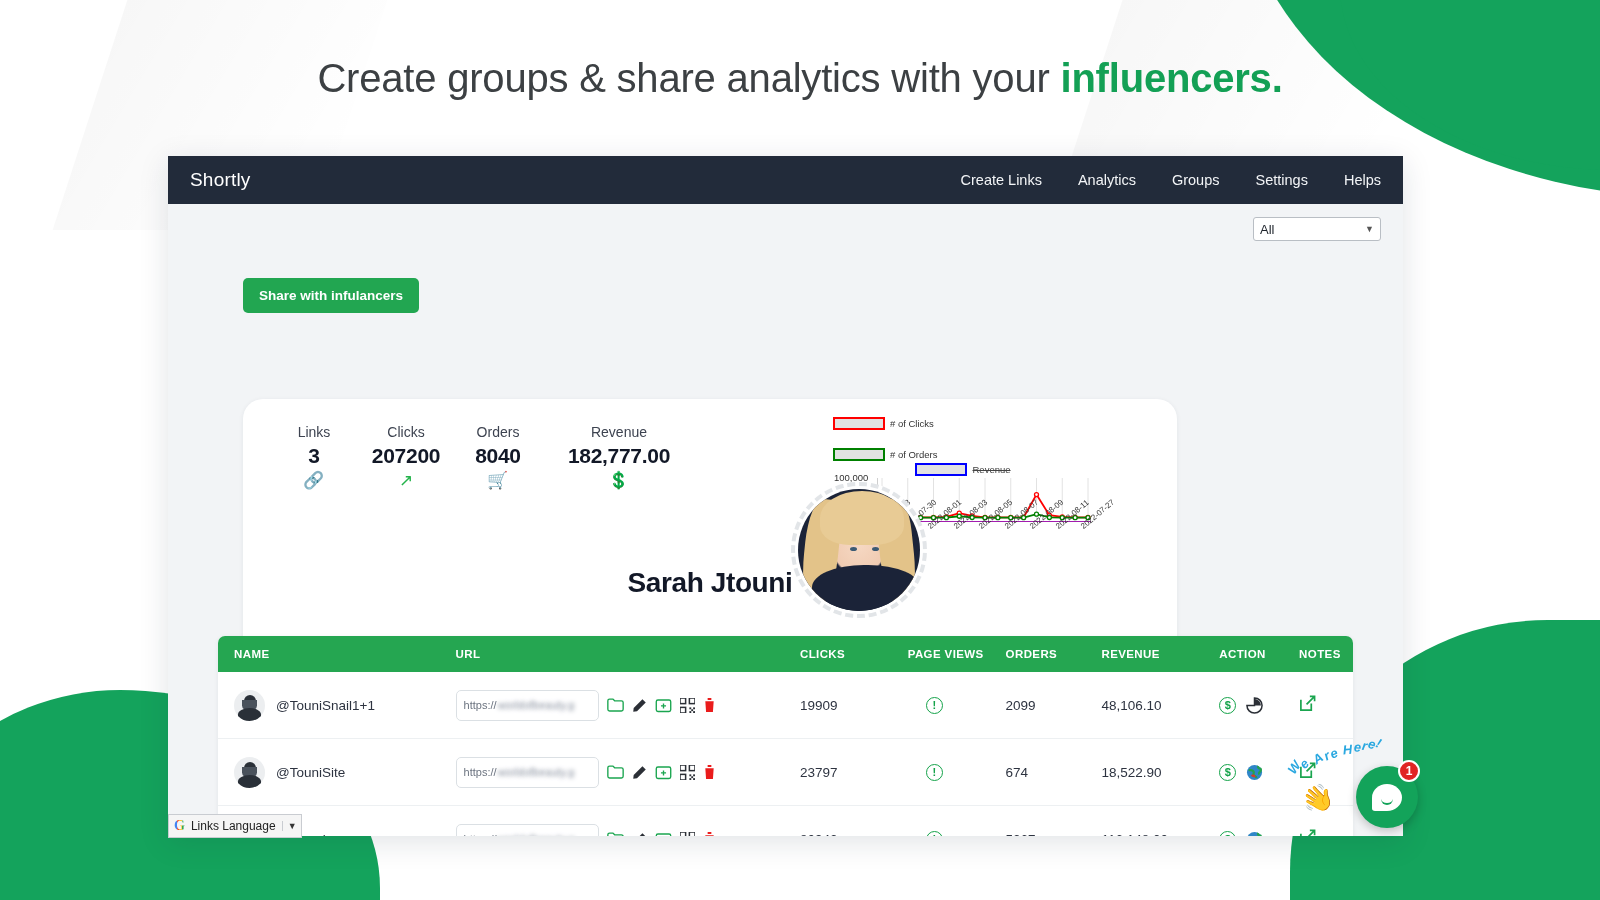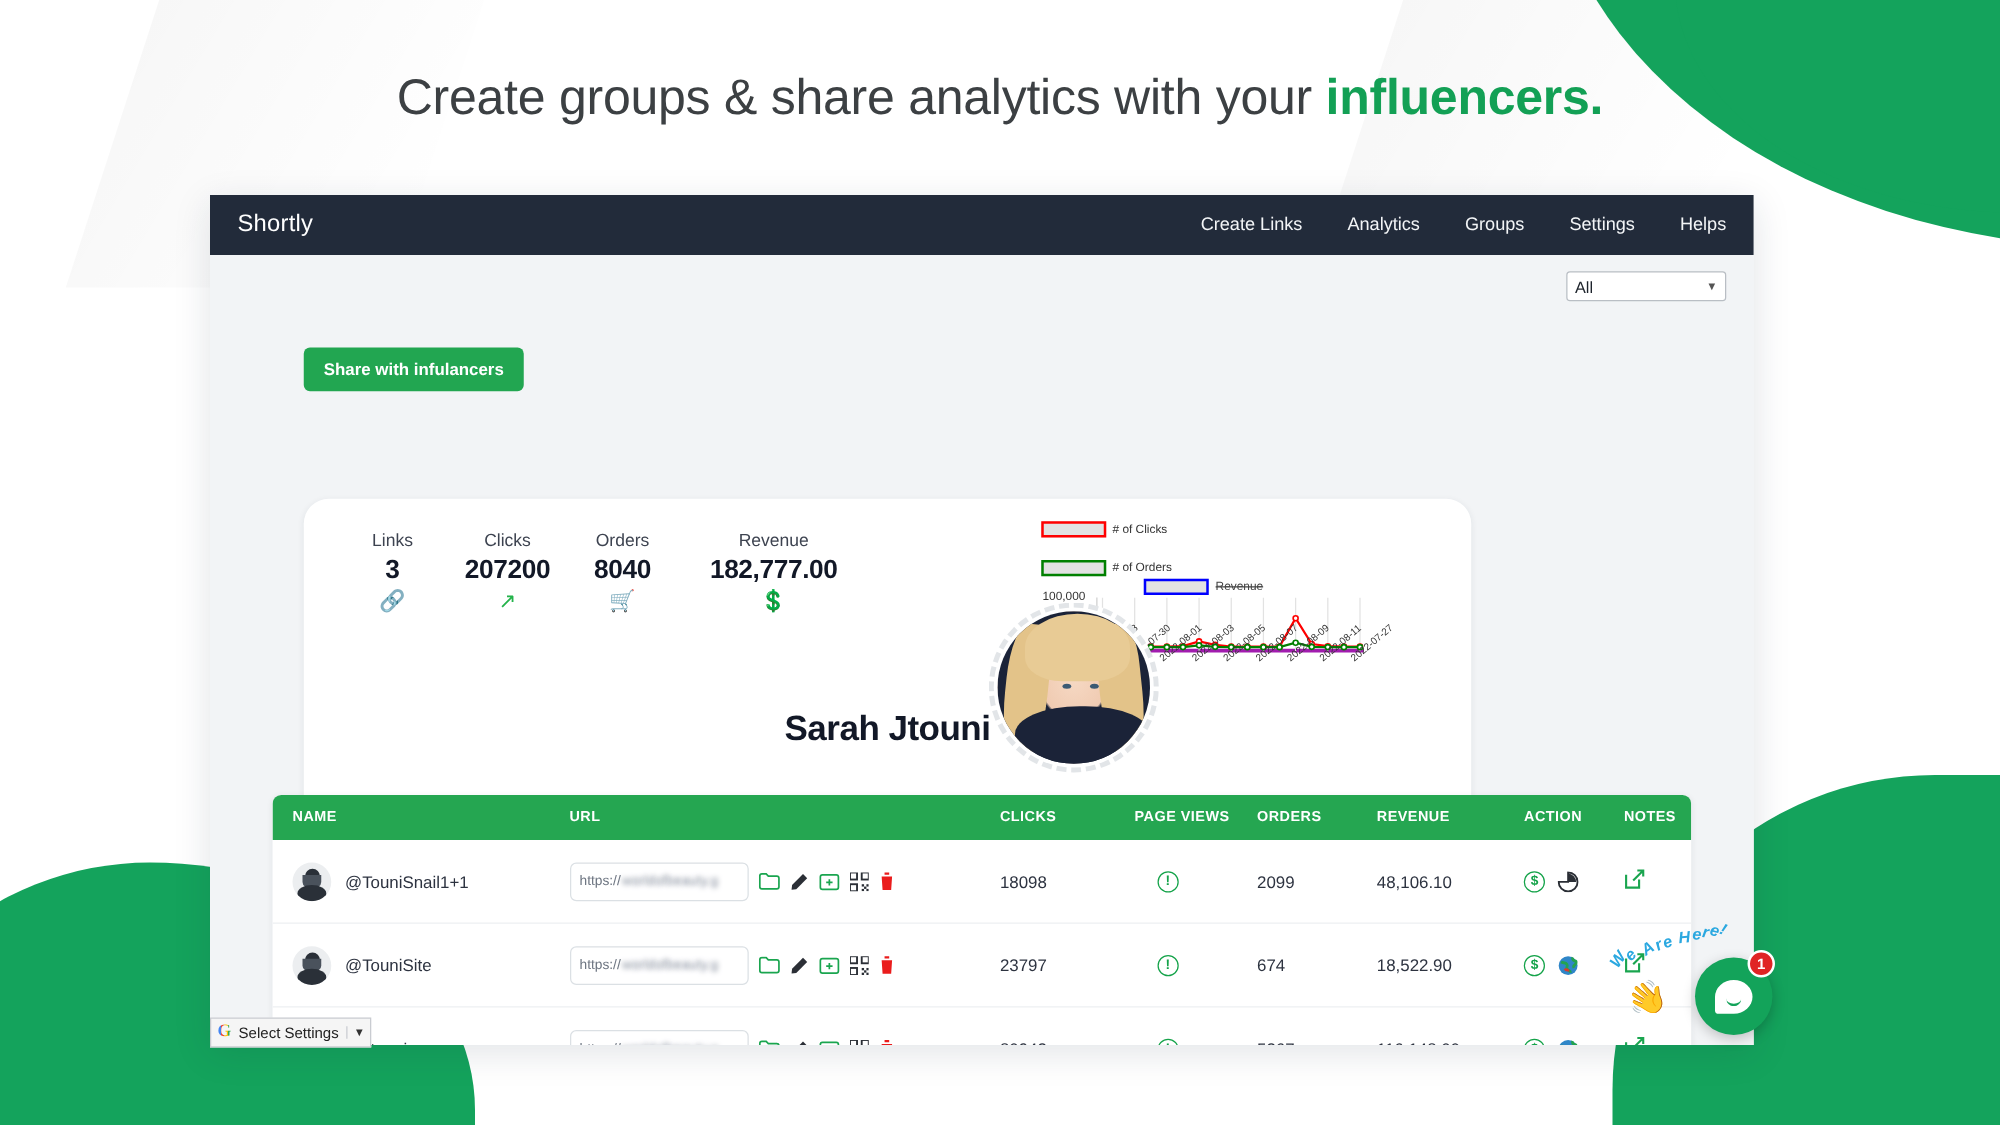--- a/index.html
+++ b/index.html
@@ -118,21 +118,21 @@
   .stat-icon { margin-top: 4px; font-size: 17px; line-height: 1; }
 
   
   .chart-box { position: absolute; right: 84px; top: 18px; width: 260px; height: 130px; }
   .chart-legend { display:flex; justify-content:center; gap: 18px; margin-bottom:2px;flex-direction:column; }
   .legend-item { display:flex; align-items:center; gap:5px; font-size:9.5px; color:#333; }
   .legend-swatch { width: 52px; height: 13px; background: #e2e2e2; border: 2px solid #000; }
   .legend-row2 { display:flex; justify-content:center; gap:6px; margin-bottom: 2px; }
   .legend-strike { text-decoration: line-through; color:#444; }
   .plot { position: relative; height: 44px; margin-left: 44px; margin-right:2px;
-          border-left: 1px solid #cfcfcf; border-bottom: 3px solid #a21caf; background:#fff; }
+          border-left: 1px solid #cfcfcf; border-bottom: 1px solid #a21caf; background:#fff; }
   .y-top { position:absolute; left:-44px; top:-6px; font-size:9.5px; color:#333; }
   .y-zero { position:absolute; left:-12px; bottom:-6px; font-size:9.5px; color:#333; }
   .xlabels { position: relative; margin-left: 44px; height: 48px; }
   .xlab {
     position:absolute; top:2px; font-size:8px; color:#333; white-space:nowrap;
     transform: rotate(-40deg); transform-origin: left top;
   }
 
   
   .table-card {
@@ -431,21 +431,21 @@
                       <rect x="14" y="14" width="2" height="2"></rect>
                     </g>
                   </svg>
                 </span>
                 <span class="ic">
                   <svg width="13" height="16" viewBox="0 0 14 17">
                     <path d="M1 3h12M5 1h4v2H5zM2.5 4.5h9l-.8 11.5H3.3z" fill="#ea1c1c"></path>
                   </svg>
                 </span>
               </div>
-              <div class="cell c-clicks">18098</div>
+              <div class="cell c-clicks">19909</div>
               <div class="cell c-views">
                 <span class="warn-circle" style="margin-left:24px">!</span>
               </div>
               <div class="cell c-orders">2099</div>
               <div class="cell c-rev">48,106.10</div>
               <div class="cell c-action">
                 <span class="dollar-circle">$</span>
                 <span class="ic">
                   <svg width="17" height="17" viewBox="0 0 18 18">
                     <path d="M9 9V1a8 8 0 11-8 8z" fill="none" stroke="#2b2f36" stroke-width="1.6"></path>
@@ -599,21 +599,21 @@
                   </svg>
                 </span></div>
             </div>
           </div>
       </div>
     </div>
   </div>
 
   <div class="gt-bar">
     <span class="g-logo">G</span>
-    <span>Select Settings</span>
+    <span>Links Language</span>
     <span class="gt-caret">▼</span>
   </div>
 
   <div class="chat-wrap">
     <div class="chat-arc" id="chat-arc"><span style="transform: rotate(-38.5deg); display: inline-block; transform-origin: center 130%;">W</span><span style="transform: rotate(-31.5deg); display: inline-block; transform-origin: center 130%;">e</span><span style="transform: rotate(-24.5deg); display: inline-block; transform-origin: center 130%;">&nbsp;</span><span style="transform: rotate(-17.5deg); display: inline-block; transform-origin: center 130%;">A</span><span style="transform: rotate(-10.5deg); display: inline-block; transform-origin: center 130%;">r</span><span style="transform: rotate(-3.5deg); display: inline-block; transform-origin: center 130%;">e</span><span style="transform: rotate(3.5deg); display: inline-block; transform-origin: center 130%;">&nbsp;</span><span style="transform: rotate(10.5deg); display: inline-block; transform-origin: center 130%;">H</span><span style="transform: rotate(17.5deg); display: inline-block; transform-origin: center 130%;">e</span><span style="transform: rotate(24.5deg); display: inline-block; transform-origin: center 130%;">r</span><span style="transform: rotate(31.5deg); display: inline-block; transform-origin: center 130%;">e</span><span style="transform: rotate(38.5deg); display: inline-block; transform-origin: center 130%;">!</span></div>
     <div class="chat-hand">👋</div>
     <div class="chat-circle">
       <div class="chat-bubble"></div>
     </div>
     <div class="chat-badge">1</div>

